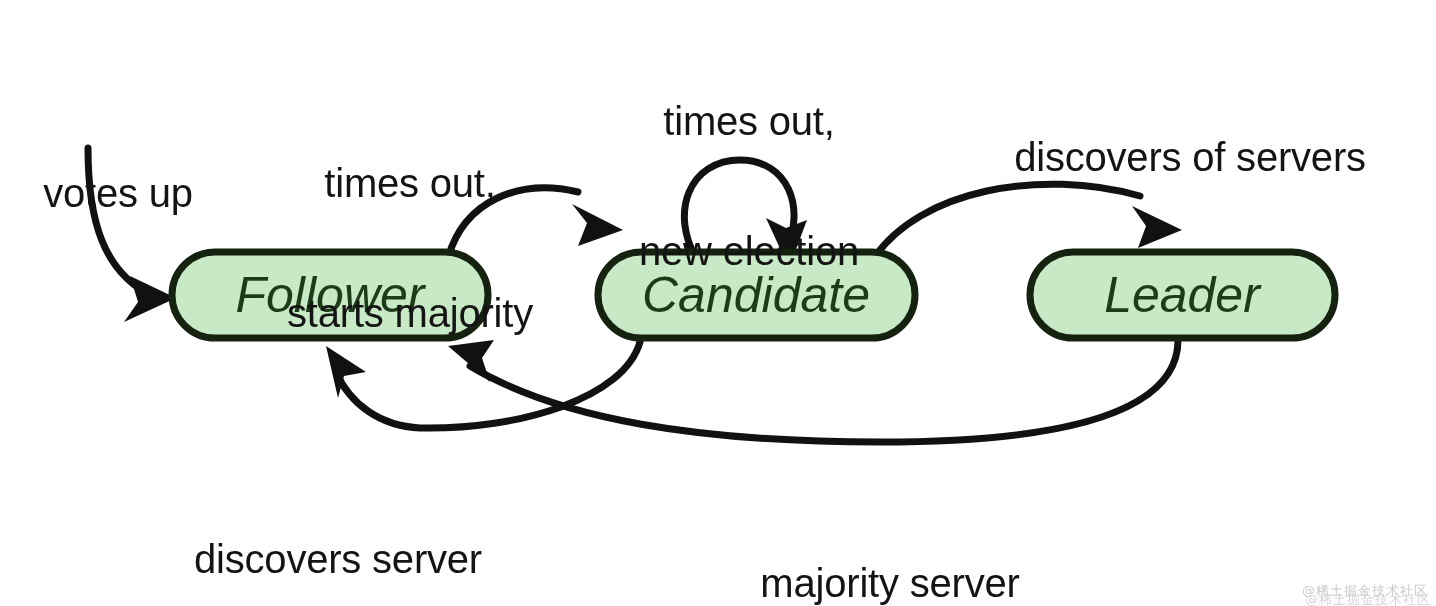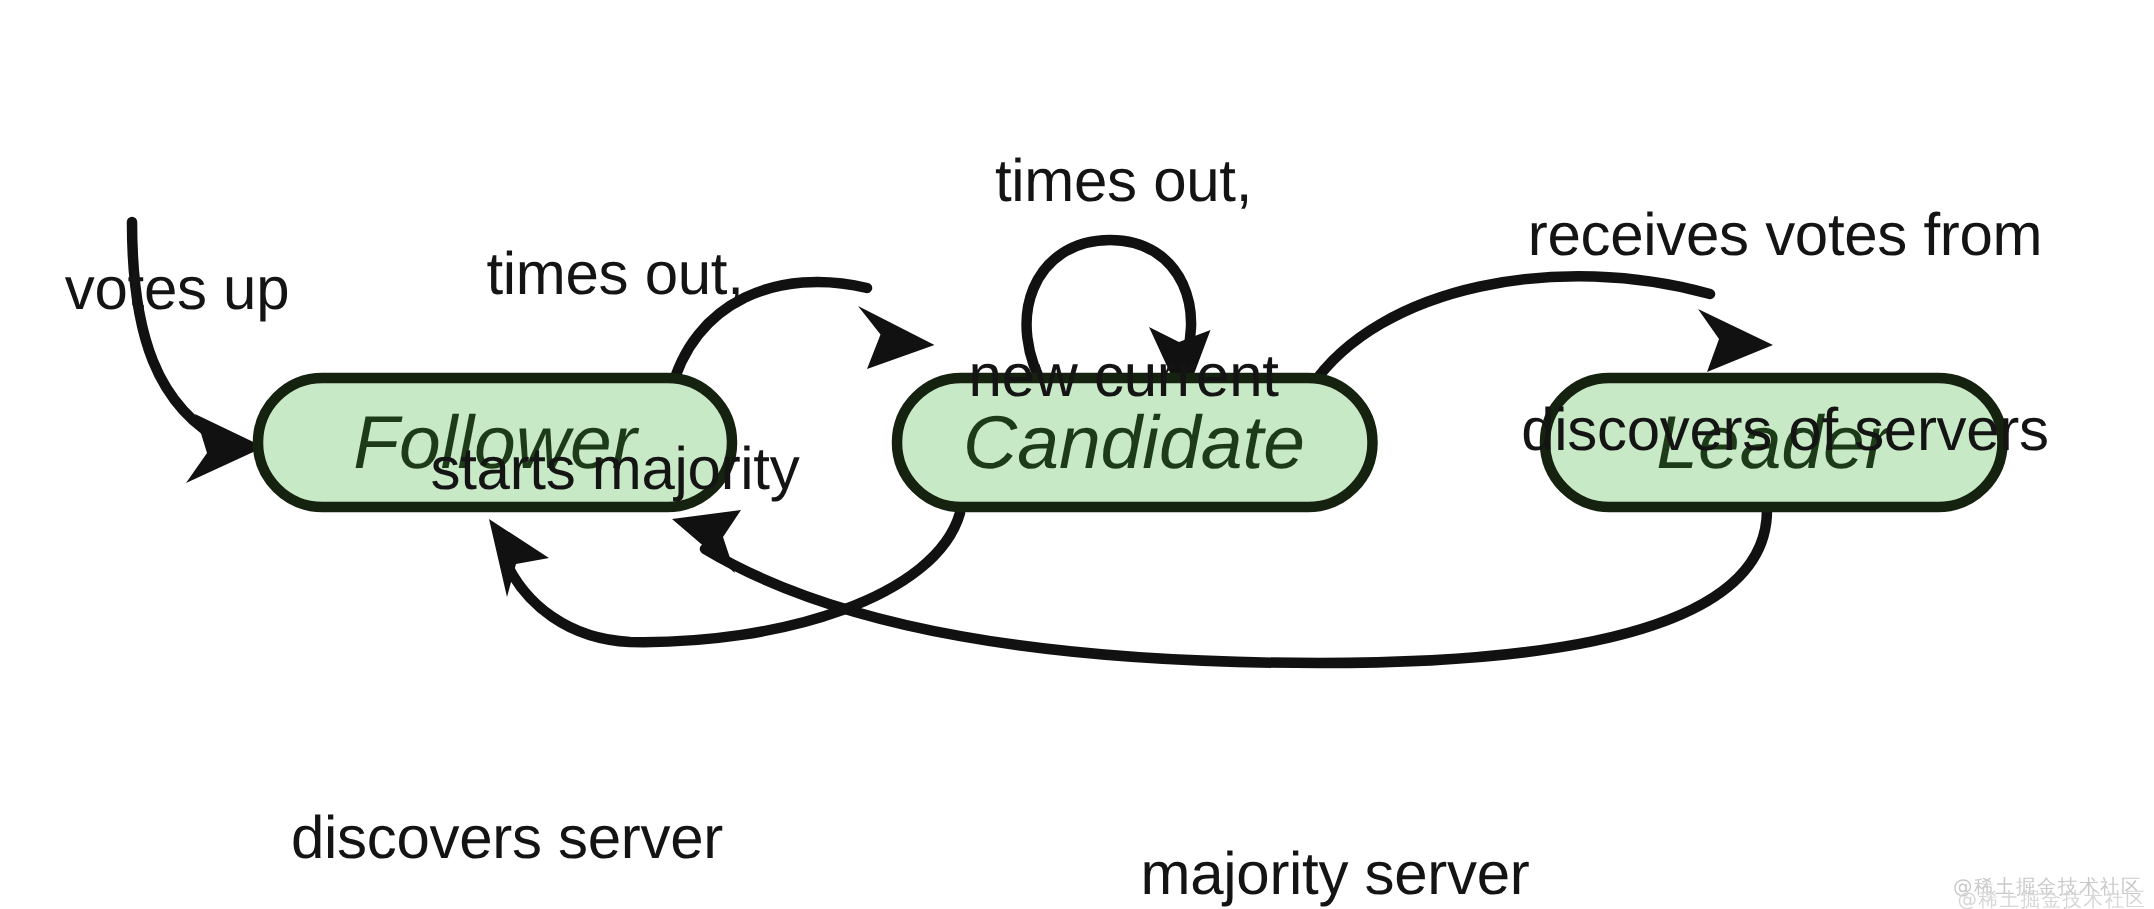--- a/index.html
+++ b/index.html
@@ -139,25 +139,24 @@
     <span>votes up</span>
   </div>
 
   <div class="edge-label" id="label-times-out-starts-election" style="left:240px; top:76px; width:340px;">
     <span>times out,</span>
     <span>starts majority</span>
   </div>
 
   <div class="edge-label" id="label-times-out-new-election" style="left:594px; top:14px; width:310px;">
     <span>times out,</span>
-    <span>new current</span>
+    <span>new election</span>
   </div>
 
   <div class="edge-label" id="label-receives-votes" style="left:954px; top:50px; width:472px;">
-    <span>receives votes from</span>
     <span>discovers of servers</span>
   </div>
 
   <div class="edge-label" id="label-discovers-current-leader" style="left:116px; top:452px; width:444px;">
     <span>discovers server</span>
     
   </div>
 
   <div class="edge-label" id="label-discovers-server" style="left:690px; top:476px; width:400px;">
     <span>majority server</span>

